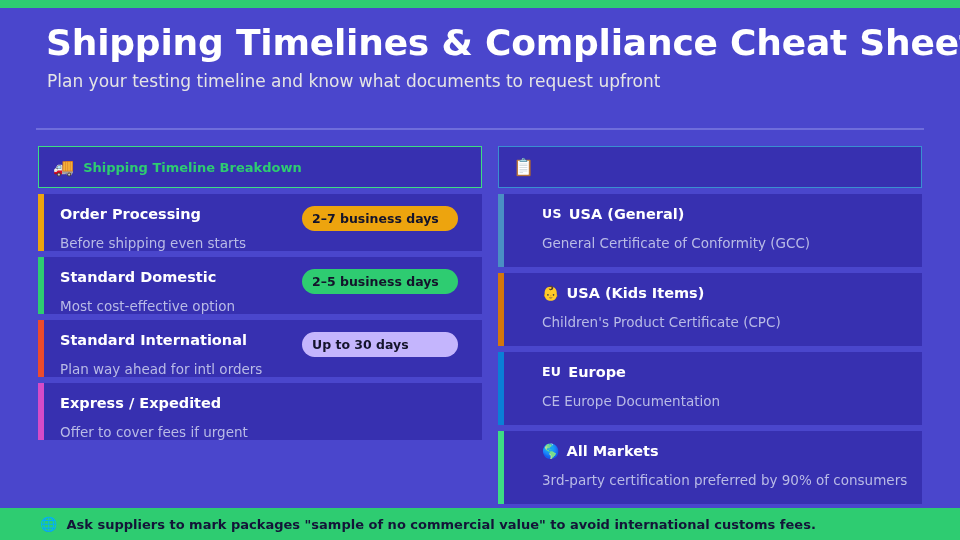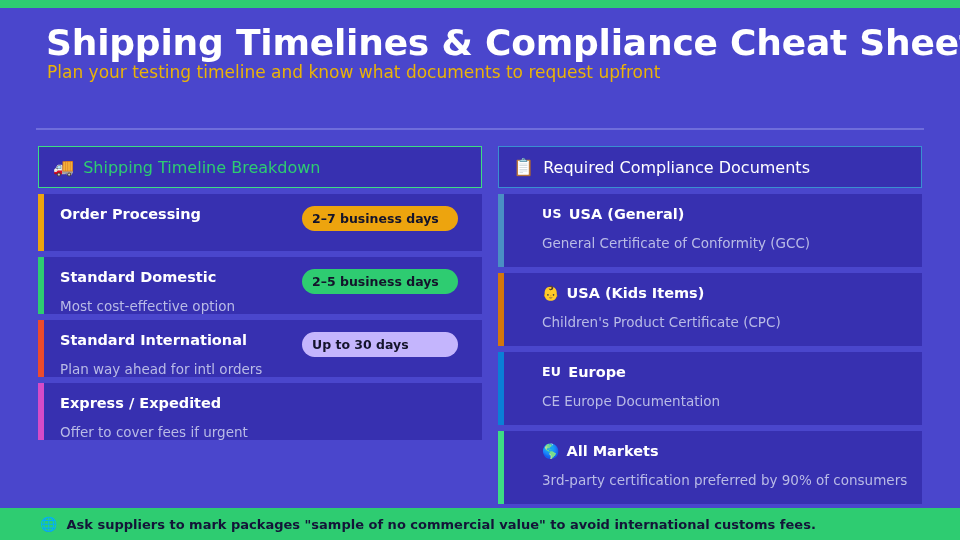--- a/index.html
+++ b/index.html
@@ -37,24 +37,24 @@
     width: 880px;
     font-size: 36px;
     font-weight: bold;
     color: #ffffff;
     letter-spacing: -0.2px;
     line-height: 46px;
     white-space: nowrap;
   }
   .page-subtitle {
     position: absolute;
-    left: 47px; top: 61px;
+    left: 47px; top: 70px;
     width: 880px;
     font-size: 17px;
-    color: #eab308;
+    color: #e5e5e5;
     line-height: 22px;
     white-space: nowrap;
   }
 
   
   .divider {
     position: absolute;
     left: 36px; top: 128px;
     width: 888px; height: 2px;
     background: #6f6ddb;
@@ -80,22 +80,22 @@
     margin-bottom: 6px;
   }
   .panel-header.left-head { border-color: #3ddc84; }
   .panel-header .ph-icon {
     font-size: 17px;
     line-height: 1;
     margin-right: 9px;
     flex: 0 0 auto;
   }
   .panel-header .ph-title {
-    font-size: 16px;
-    font-weight: normal;
+    font-size: 13px;
+    font-weight: bold;
     white-space: nowrap;
   }
   .panel-header.left-head  .ph-title { color: #2ecc71; }
   .panel-header.right-head .ph-title { color: #ffffff; }
 
   
   .card {
     position: relative;
     box-sizing: border-box;
     background: #3730b0;
@@ -210,20 +210,21 @@
 
   <div class="column left">
     <div class="panel-header left-head">
       <span class="ph-icon">🚚</span>
       <span class="ph-title">Shipping Timeline Breakdown</span>
     </div>
 
     <div class="card">
       <span class="accent" style="background:#eda40e"></span>
       <div class="card-title">Order Processing</div>
+      <div class="card-sub">Before shipping even starts</div>
       <div class="badge" style="background:#eda40e">2–7 business days</div>
     </div>
 
     <div class="card">
       <span class="accent" style="background:#2ecc71"></span>
       <div class="card-title">Standard Domestic</div>
       <div class="card-sub">Most cost-effective option</div>
       <div class="badge" style="background:#2ecc71">2–5 business days</div>
     </div>
 
@@ -237,21 +238,20 @@
     <div class="card">
       <span class="accent" style="background:#d64bc8"></span>
       <div class="card-title">Express / Expedited</div>
       <div class="card-sub">Offer to cover fees if urgent</div>
     </div>
   </div>
 
   <div class="column right">
     <div class="panel-header right-head">
       <span class="ph-icon">📋</span>
-      <span class="ph-title">Required Compliance Documents</span>
     </div>
 
     <div class="card">
       <span class="accent" style="background:#4a8fc4"></span>
       <div class="card-title">
         <span class="ct-flag">US</span>
         <span>USA (General)</span>
       </div>
       <div class="card-sub">General Certificate of Conformity (GCC)</div>
     </div>

